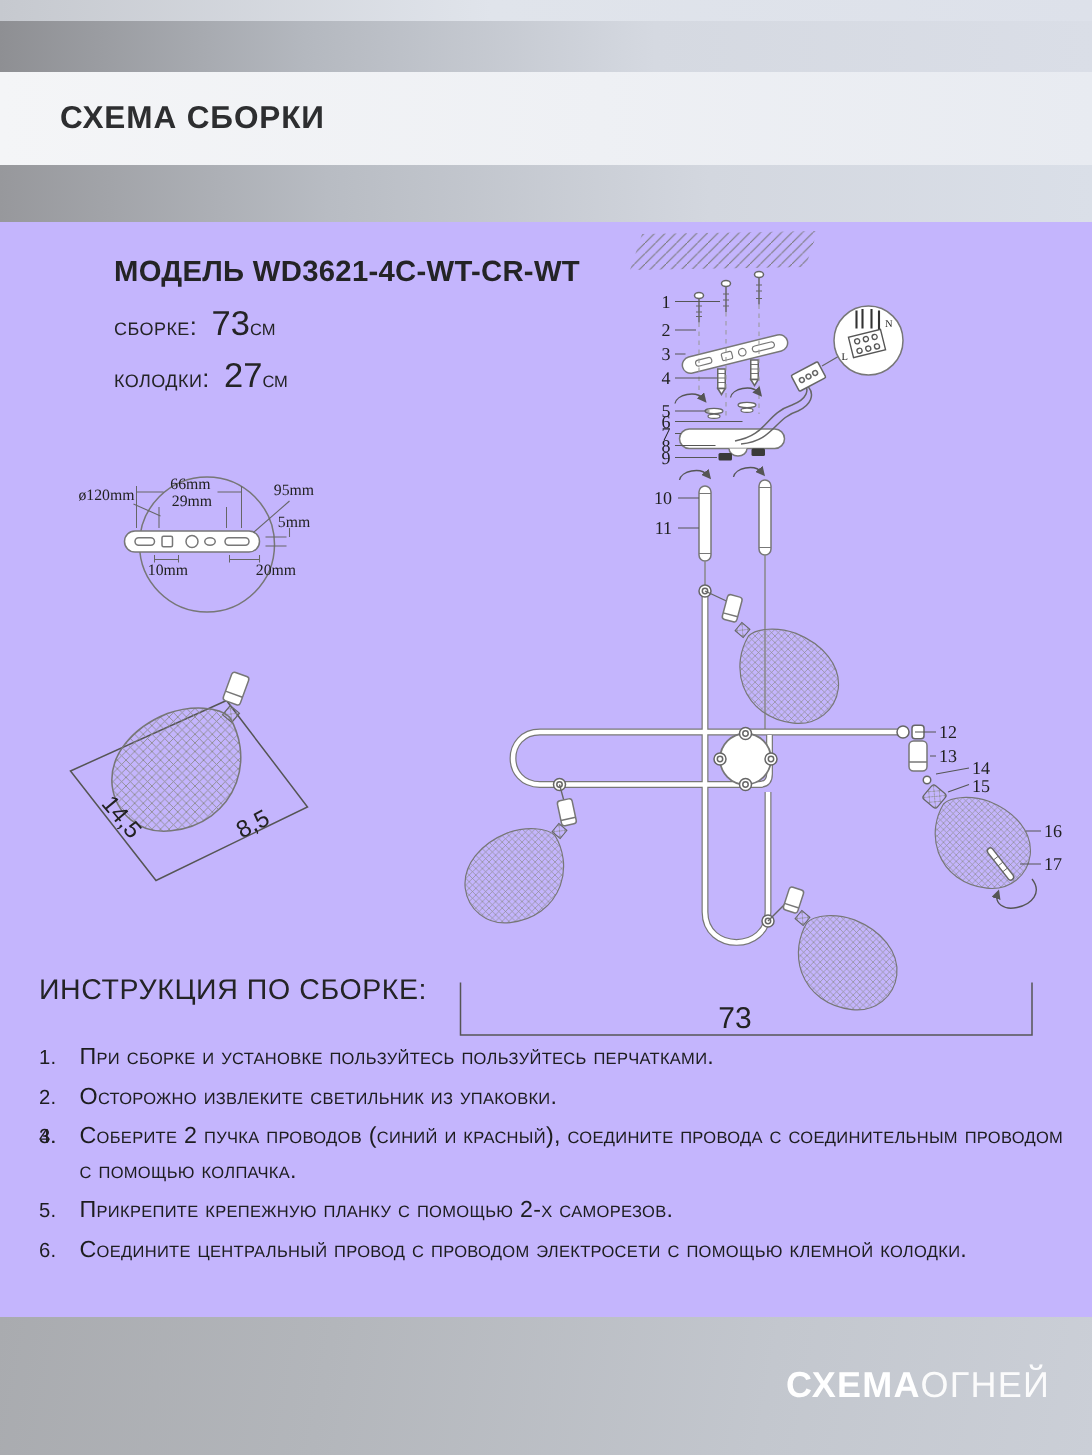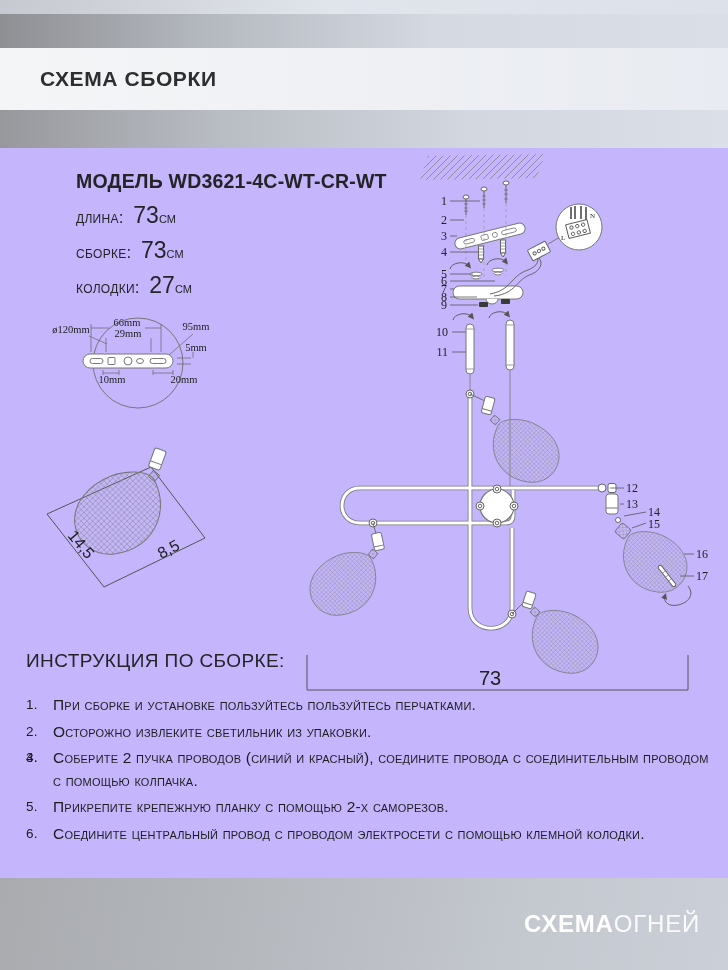--- a/index.html
+++ b/index.html
@@ -54,24 +54,20 @@
     <div class="s1"></div>
     <div class="s2"></div>
     <div class="tband">
       <span class="title">СХЕМА СБОРКИ</span>
     </div>
     <div class="s3"></div>
   </div>
 
   <div class="model">
     <div class="mtitle">МОДЕЛЬ WD3621-4C-WT-CR-WT</div>
-    <div class="dimrow">
-      <span class="lbl">длина:</span>
-      <span class="val">73</span><span class="unit">см</span>
-    </div>
     <div class="dimrow">
       <span class="lbl">сборке:</span>
       <span class="val">73</span><span class="unit">см</span>
     </div>
     <div class="dimrow">
       <span class="lbl">колодки:</span>
       <span class="val">27</span><span class="unit">см</span>
     </div>
   </div>
 

